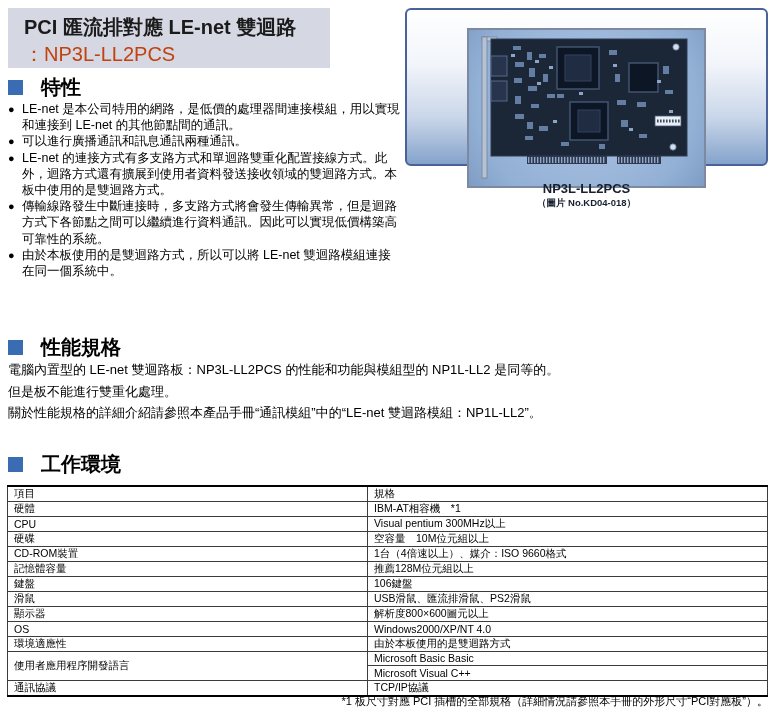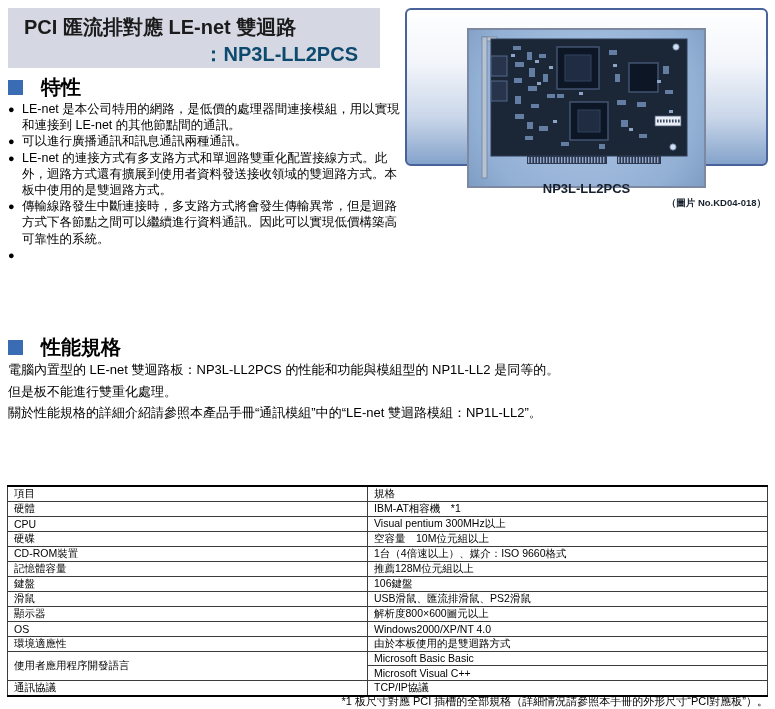--- a/index.html
+++ b/index.html
@@ -1,23 +1,23 @@
 <!DOCTYPE html>
 <html><head>
 <meta charset="utf-8">
 <style>
   html,body{margin:0;padding:0;background:#ffffff;}
   body{font-family:"Liberation Sans","DejaVu Sans",sans-serif;color:#111;}
   .page{position:relative;width:775px;height:709px;background:#ffffff;overflow:hidden;}
 
   
-  .title-box{position:absolute;left:8px;top:8px;width:372px;height:60px;background:#d5d7e3;
+  .title-box{position:absolute;left:8px;top:8px;width:322px;height:60px;background:#d5d7e3;
     box-sizing:border-box;padding:6px 22px 0 16px;}
   .title-line1{font-size:20px;font-weight:bold;color:#1b1b1b;line-height:27px;white-space:nowrap;}
-  .title-line2{font-size:20px;font-weight:bold;color:#0c4a6e;line-height:27px;text-align:right;white-space:nowrap;}
+  .title-line2{font-size:20px;font-weight:normal;color:#c2410c;line-height:27px;text-align:left;white-space:nowrap;}
 
   
   .section-heading{position:absolute;left:8px;display:flex;align-items:center;gap:18px;
     font-size:20px;font-weight:bold;color:#000;}
   .heading-square{display:inline-block;width:15px;height:15px;background:#3a6cb4;flex:0 0 auto;}
   #h-features{top:74px;}
   #h-performance{top:334px;}
   #h-environment{top:451px;}
 
   
@@ -27,21 +27,21 @@
   .bullet-dot{position:absolute;left:0;top:0;font-size:11px;line-height:16.2px;}
 
   
   .image-panel{position:absolute;left:405px;top:8px;width:363px;height:158px;box-sizing:border-box;
     border:2px solid #49629a;border-radius:6px;
     background:linear-gradient(180deg,#ffffff 0%,#f2f5fa 35%,#c9d6e9 70%,#84a3cb 100%);}
   .photo-frame{position:absolute;left:60px;top:18px;width:239px;height:160px;box-sizing:border-box;
     border:2px solid #7c89a0;background:radial-gradient(circle at 50% 45%,#aec6e4 0%,#93b0d5 75%,#7f9cc4 100%);}
   .photo-caption{position:absolute;left:0;top:172px;width:100%;text-align:center;
     font-size:13px;font-weight:bold;color:#16202e;line-height:14px;}
-  .photo-no{position:absolute;left:0;top:187px;width:100%;text-align:right;
+  .photo-no{position:absolute;left:0;top:187px;width:100%;text-align:center;
     font-size:9.5px;font-weight:bold;color:#16202e;line-height:11px;}
 
   
   .perf-text{position:absolute;left:8px;top:359px;width:760px;font-size:13px;line-height:21.5px;color:#000;}
   .perf-text p{margin:0;}
 
   
   .env-table{position:absolute;left:7px;top:485px;width:761px;border-collapse:collapse;
     font-size:10.5px;color:#000;table-layout:fixed;}
   .env-table td,.env-table th{border:1px solid #3c3c3c;height:13.6px;padding:0 6px;
@@ -66,21 +66,21 @@
   <div class="section-heading" id="h-features">
     <span class="heading-square"></span>
     <span>特性</span>
   </div>
 
   <ul class="features-list">
     <li><span class="bullet-dot">●</span><span>LE-net 是本公司特用的網路，是低價的處理器間連接模組，用以實現和連接到 LE-net 的其他節點間的通訊。</span></li>
     <li><span class="bullet-dot">●</span><span>可以進行廣播通訊和訊息通訊兩種通訊。</span></li>
     <li><span class="bullet-dot">●</span><span>LE-net 的連接方式有多支路方式和單迴路雙重化配置接線方式。此外，迴路方式還有擴展到使用者資料發送接收領域的雙迴路方式。本板中使用的是雙迴路方式。</span></li>
     <li><span class="bullet-dot">●</span><span>傳輸線路發生中斷連接時，多支路方式將會發生傳輸異常，但是迴路方式下各節點之間可以繼續進行資料通訊。因此可以實現低價構築高可靠性的系統。</span></li>
-    <li><span class="bullet-dot">●</span></li>
+    <li><span class="bullet-dot">●</span><span>由於本板使用的是雙迴路方式，所以可以將 LE-net 雙迴路模組連接在同一個系統中。</span></li>
   </ul>
 
   <div class="image-panel">
     <div class="photo-frame">
       <svg width="235" height="156" viewBox="0 0 235 156">
 
         <rect x="13" y="7" width="15" height="4" fill="#bcc8d8" stroke="#77839a" stroke-width="0.8"></rect>
         <rect x="13" y="7" width="5" height="141" fill="#b5c2d4" stroke="#77839a" stroke-width="0.8"></rect>
 
         <rect x="22" y="9" width="196" height="117" fill="#1b2636" stroke="#2f3d55" stroke-width="1"></rect>
@@ -155,20 +155,24 @@
     <span class="heading-square"></span>
     <span>性能規格</span>
   </div>
 
   <div class="perf-text">
     <p>電腦內置型的 LE-net 雙迴路板：NP3L-LL2PCS 的性能和功能與模組型的 NP1L-LL2 是同等的。</p>
     <p>但是板不能進行雙重化處理。</p>
     <p>關於性能規格的詳細介紹請參照本產品手冊“通訊模組”中的“LE-net 雙迴路模組：NP1L-LL2”。</p>
   </div>
 
+  <div class="section-heading" id="h-environment">
+    <span class="heading-square"></span>
+    <span>工作環境</span>
+  </div>
 
   <table class="env-table">
     <tbody>
       <tr>
         <th class="col-item">項目</th>
         <th>規格</th>
       </tr>
       <tr>
         <td class="col-item">硬體</td>
         <td>IBM-AT相容機　*1</td>

